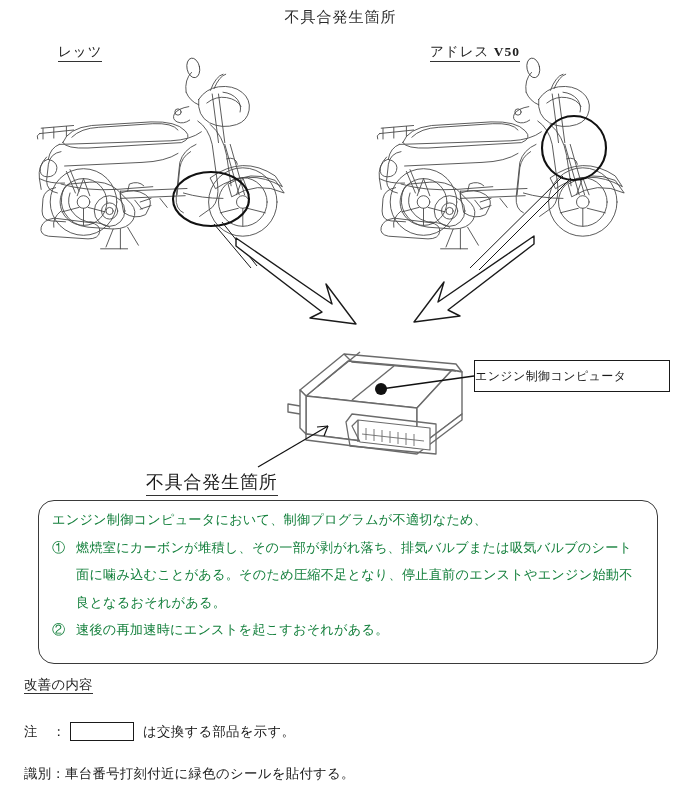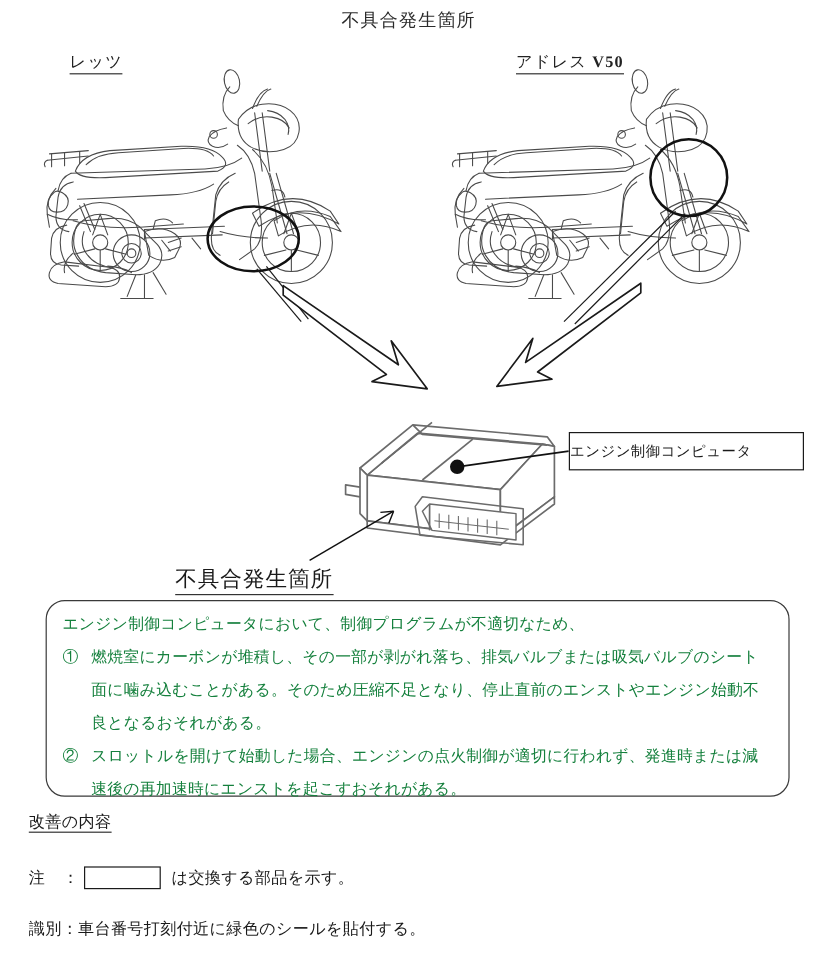--- a/index.html
+++ b/index.html
@@ -375,21 +375,20 @@
       <span class="body">
         <div class="ln">燃焼室にカーボンが堆積し、その一部が剥がれ落ち、排気バルブまたは吸気バルブのシート</div>
         <div class="ln">面に噛み込むことがある。そのため圧縮不足となり、停止直前のエンストやエンジン始動不</div>
         <div class="ln">良となるおそれがある。</div>
       </span>
     </div>
 
     <div class="desc-item">
       <span class="marker">②</span>
       <span class="body">
-        <div class="ln">スロットルを開けて始動した場合、エンジンの点火制御が適切に行われず、発進時または減</div>
         <div class="ln">速後の再加速時にエンストを起こすおそれがある。</div>
       </span>
     </div>
   </div>
 
   <div class="bottom">
     <div class="section-heading">改善の内容</div>
 
     <div class="note-row">
       <span class="note-key">注</span>

